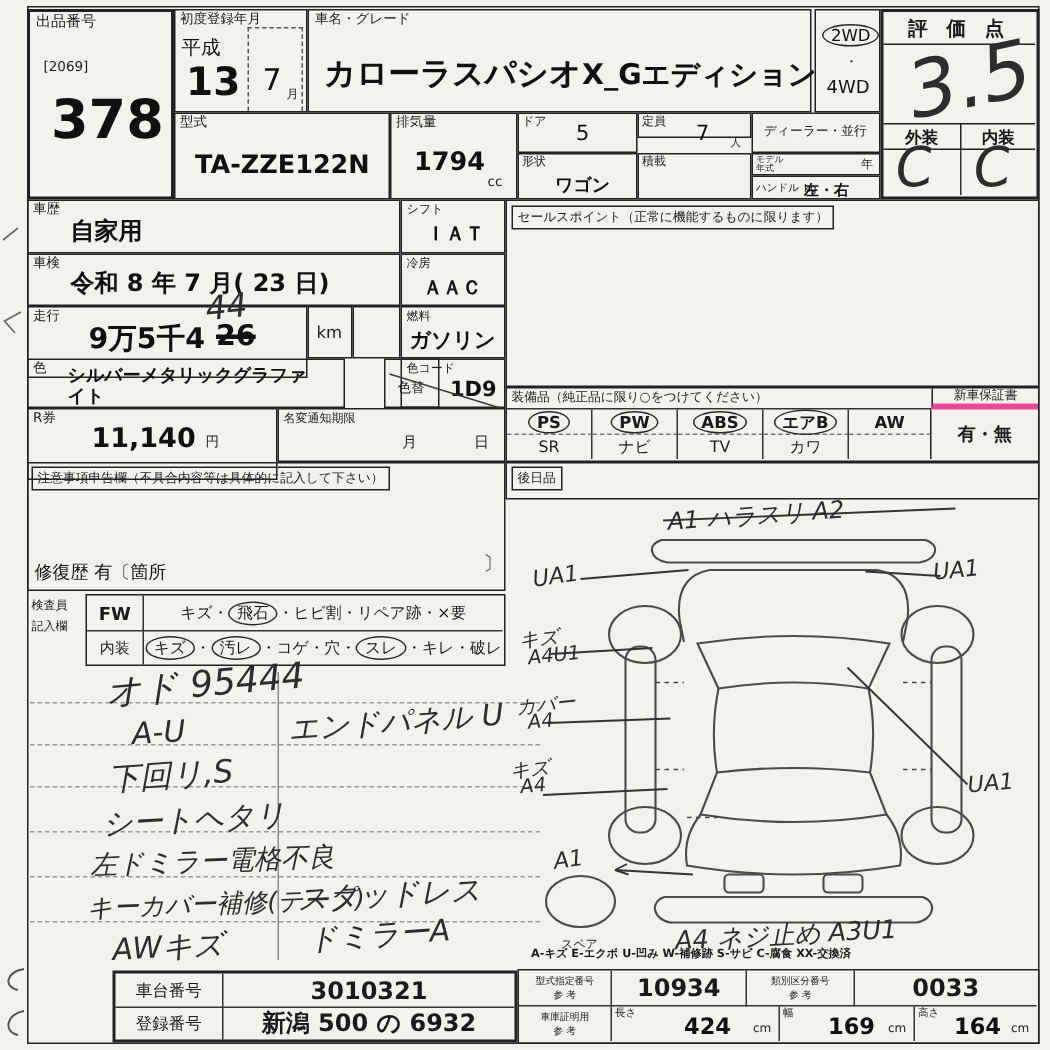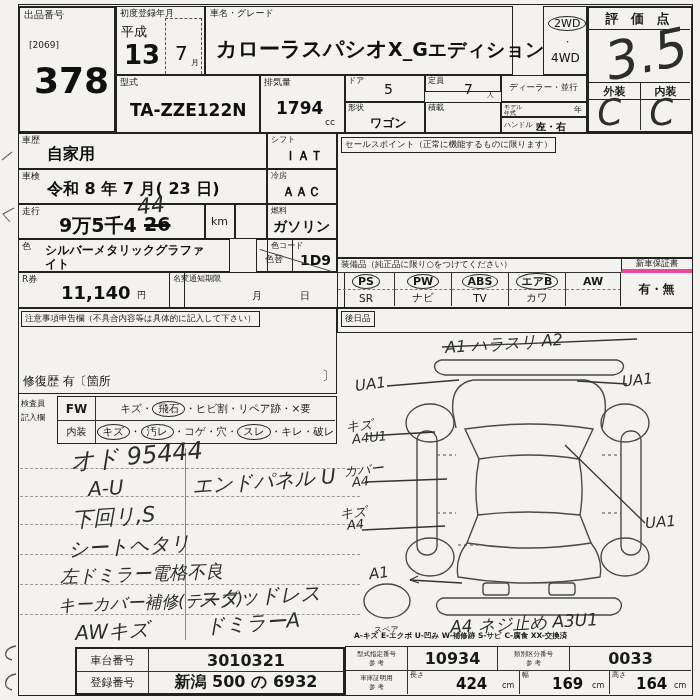--- a/index.html
+++ b/index.html
@@ -36,21 +36,21 @@
   <div class="box" style="left:116px;top:6px;width:89px;height:69px;">
     <span class="lbl" style="left:3px;top:2px;">初度登録年月</span>
     <span class="val" style="left:4px;top:16px;font-size:13px;font-weight:normal;">平成</span>
     <span class="val" style="left:7px;top:33px;font-size:26px;">13</span>
     <div style="position:absolute;left:48px;top:11px;width:37px;height:56px;border-left:1px dashed #555;border-top:1px dashed #555;border-right:1px dashed #555;box-sizing:border-box;">
       <span class="val" style="left:9px;top:22px;font-size:20px;font-weight:normal;">7</span>
       <span class="lbl small" style="left:25px;top:40px;">月</span>
     </div>
   </div>
 
-  <div class="box" style="left:205px;top:6px;width:308px;height:69px;">
+  <div class="box" style="left:205px;top:6px;width:336px;height:69px;">
     <span class="lbl" style="left:4px;top:2px;">車名・グレード</span>
     <span class="val" style="left:10px;top:28px;font-size:21px;">カローラスパシオ</span>
     <span class="val" style="left:182px;top:30px;font-size:19px;">X_Gエディション</span>
   </div>
 
   <div class="box" style="left:543px;top:6px;width:44px;height:69px;">
     <span class="val circ" style="left:4px;top:9px;font-size:11px;font-weight:normal;">2WD</span>
     <span class="lbl" style="left:19px;top:31px;">・</span>
     <span class="val" style="left:7px;top:44px;font-size:12px;font-weight:normal;">4WD</span>
   </div>
@@ -112,21 +112,21 @@
     <span class="val" style="left:16px;top:13px;font-size:13px;">ＩＡＴ</span>
   </div>
   <div class="box" style="left:18px;top:169px;width:249px;height:35px;">
     <span class="lbl" style="left:3px;top:2px;">車検</span>
     <span class="val" style="left:28px;top:9px;font-size:16px;">令和 8 年 7 月( 23 日)</span>
   </div>
   <div class="box" style="left:267px;top:169px;width:70px;height:35px;">
     <span class="lbl small" style="left:3px;top:2px;">冷房</span>
     <span class="val" style="left:14px;top:13px;font-size:13px;">ＡＡＣ</span>
   </div>
-  <div class="box" style="left:18px;top:204px;width:187px;height:35px;">
+  <div class="box" style="left:18px;top:204px;width:187px;height:48px;">
     <span class="lbl" style="left:3px;top:2px;">走行</span>
     <span class="val" style="left:40px;top:8px;font-size:19px;">9万5千4</span>
     <span class="val strike" style="left:125px;top:8px;font-size:19px;">26</span>
     <span class="hw" style="left:118px;top:-12px;font-size:22px;transform:rotate(-6deg);">44</span>
   </div>
   <div class="box" style="left:205px;top:204px;width:30px;height:35px;">
     <div class="cell" style="left:0;top:0;width:27px;height:32px;font-size:11px;">km</div>
   </div>
   <div class="box" style="left:235px;top:204px;width:32px;height:35px;"></div>
   <div class="box" style="left:267px;top:204px;width:70px;height:35px;">
@@ -138,26 +138,26 @@
     <span class="val" style="left:26px;top:4px;font-size:12px;width:170px;white-space:normal;line-height:1.15;">シルバーメタリックグラファイト</span>
   </div>
   <div class="box" style="left:230px;top:239px;width:37px;height:33px;margin-left:26px;">
     <span class="lbl" style="left:8px;top:15px;">色替</span>
   </div>
   <div class="box" style="left:267px;top:239px;width:70px;height:33px;">
     <span class="lbl small" style="left:3px;top:2px;">色コード</span>
     <span class="val" style="left:32px;top:12px;font-size:14px;">1D9</span>
   </div>
   <div class="hline" style="left:258px;top:260px;width:76px;border-top:1.5px solid #3a3a3a;transform:rotate(17deg);"></div>
-  <div class="box" style="left:18px;top:272px;width:167px;height:36px;">
+  <div class="box" style="left:18px;top:272px;width:167px;height:48px;">
     <span class="lbl" style="left:3px;top:2px;">R券</span>
     <span class="val" style="left:42px;top:9px;font-size:18px;">11,140</span>
     <span class="lbl" style="left:118px;top:18px;">円</span>
   </div>
-  <div class="box" style="left:169px;top:272px;width:176px;height:36px;">
+  <div class="box" style="left:185px;top:272px;width:152px;height:36px;">
     <span class="lbl small" style="left:3px;top:2px;">名変通知期限</span>
     <span class="lbl" style="left:82px;top:18px;font-size:10px;">月</span>
     <span class="lbl" style="left:130px;top:18px;font-size:10px;">日</span>
   </div>
 
   <div class="box" style="left:18px;top:308px;width:319px;height:86px;">
     <span class="hdrbox" style="left:2px;top:2px;">注意事項申告欄（不具合内容等は具体的に記入して下さい）</span>
     <span class="val" style="left:4px;top:64px;font-size:12px;font-weight:normal;">修復歴 有〔箇所</span>
     <span class="val" style="left:303px;top:58px;font-size:13px;font-weight:normal;">〕</span>
   </div>

